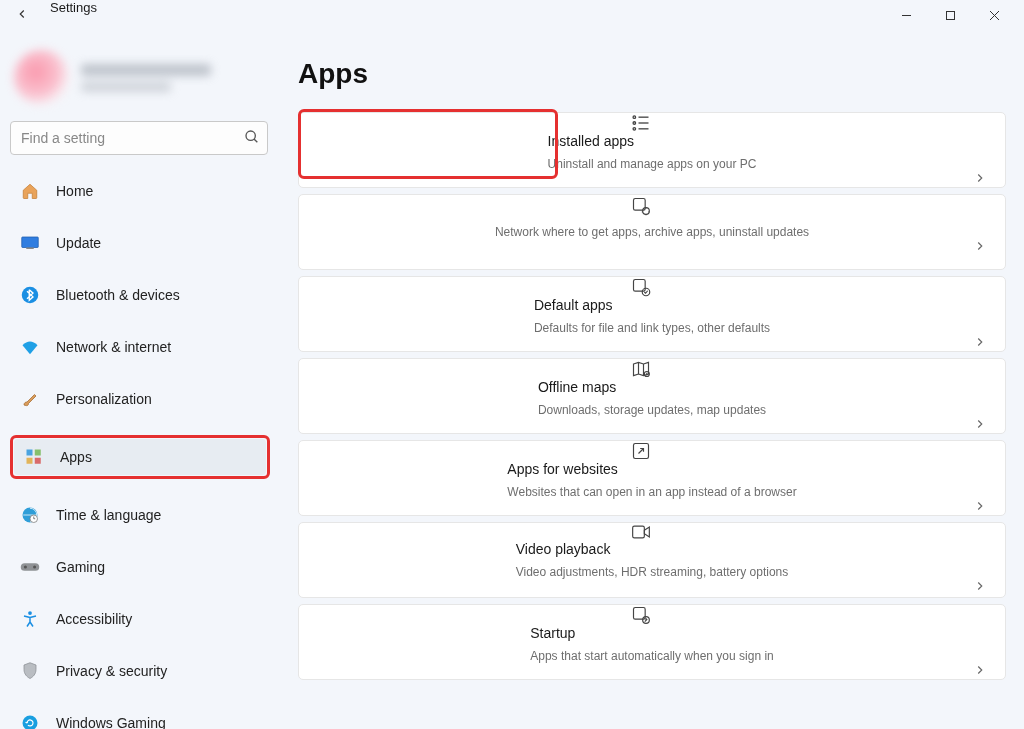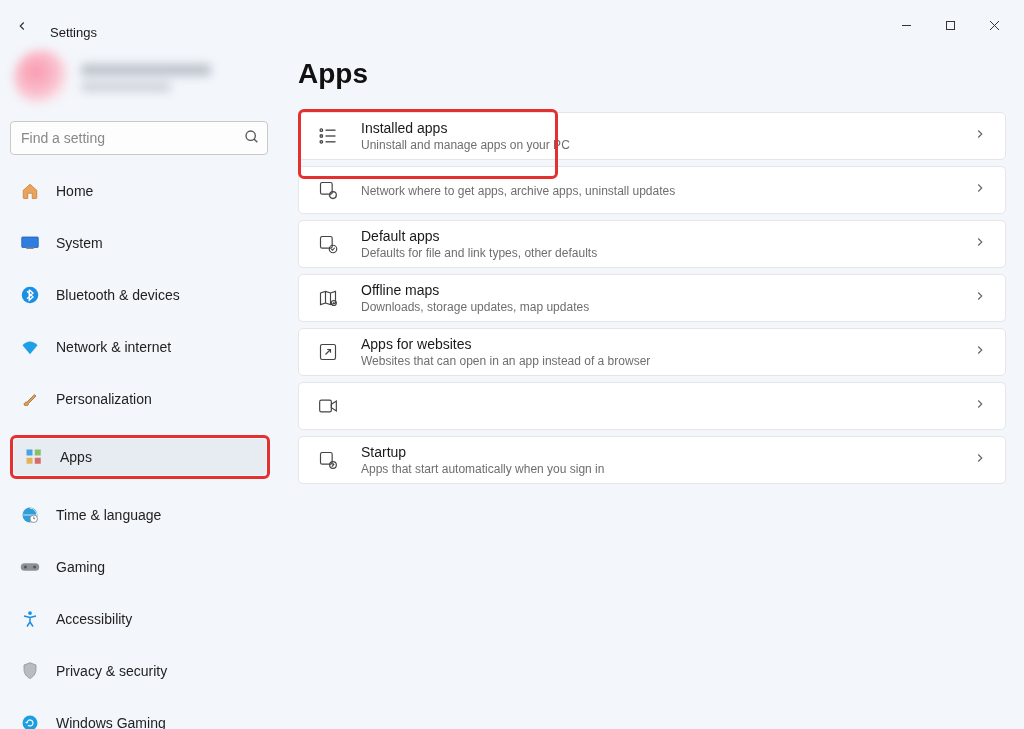--- a/index.html
+++ b/index.html
@@ -1,17 +1,17 @@
 <!DOCTYPE html>
 <html><head>
 <meta charset="utf-8">
 <style>
   * { box-sizing: border-box; margin: 0; padding: 0; }
   html, body { width: 1024px; height: 729px; font-family: "Segoe UI", sans-serif; background: #f3f6fb; overflow: hidden; }
-  .titlebar { height: 40px; display: flex; align-items: flex-end; padding: 0 8px; }
+  .titlebar { height: 40px; display: flex; align-items: flex-start; padding: 0 8px; }
   .titlebar .back { width: 28px; height: 28px; display:flex; align-items:center; justify-content:center; cursor:pointer; }
   .titlebar .title { font-size: 13px; margin-left: 14px; color:#1a1a1a; }
   .winctrls { margin-left:auto; display:flex; gap:0; }
   .winbtn { width: 44px; height: 30px; display:flex; align-items:center; justify-content:center; cursor:pointer; }
   .winbtn svg { width:11px; height:11px; }
   .app { display:flex; height: calc(729px - 40px); }
   .sidebar { width: 280px; padding: 10px 10px; display:flex; flex-direction:column; }
   .profile { height: 56px; display:flex; align-items:center; margin-bottom:10px; filter: blur(5px); opacity:0.6; }
   .profile .avatar { width:55px; height:55px; border-radius:50%; background: radial-gradient(circle at 40% 40%, #ff5c7a 0%, #ffa2b5 50%, #fceaee 70%); margin-left:4px;}
   .profile .lines { margin-left:12px; }
@@ -23,25 +23,25 @@
   .searchicon { position:absolute; right:10px; top:8px; color:#444; }
   .navlist { display:flex; flex-direction:column; gap:16px; }
   .navitem { display:flex; align-items:center; height:36px; padding:0 10px; border-radius:4px; cursor:pointer; font-size:14px; color:#222; gap:16px; }
   .navitem.selected { background:#e7ecf2; }
   .navitem .ico { width:20px; height:20px; display:flex; align-items:center; justify-content:center; }
   .redbox { border: 3px solid #e53030; border-radius:6px; }
   .appsnav-wrapper { padding:1px; margin:2px 0; }
   .main { flex:1; padding: 18px 18px 18px 18px; overflow:auto; }
   .pagetitle { font-size: 28px; font-weight:600; color:#111; margin-bottom: 22px; }
   .cards { display:flex; flex-direction:column; gap:6px; }
-  .card { background:#fff; border:1px solid #e6e6e6; border-radius:5px; height:48px; display:flex; align-items:center; padding:0 18px; cursor:pointer; }
+  .card { background:#fff; border:1px solid #e6e6e6; border-radius:5px; height:76px; display:flex; align-items:center; padding:0 18px; cursor:pointer;flex-direction:column; }
   .card .cico { width:22px; height:22px; margin-right:22px; display:flex; align-items:center; justify-content:center; color:#3c3c3c; }
   .card .ctext { display:flex; flex-direction:column; }
   .card .ctitle { font-size:14px; color:#1a1a1a; }
-  .card .csub { font-size:12px; color:#6e6e6e; margin-top:2px; }
+  .card .csub { font-size:12px; color:#6e6e6e; margin-top:8px; }
   .card .chev { margin-left:auto; color:#555; }
   .card-red-wrapper { position:relative; }
   .card-red-wrapper .redoverlay { position:absolute; left:0; top:-3px; height:70px; width:260px; border:3px solid #e53030; border-radius:6px; pointer-events:none; }
 </style>
 </head>
 <body>
 
 <div class="titlebar">
   <div class="back">
     <svg width="14" height="14" viewBox="0 0 24 24" fill="none" stroke="#333" stroke-width="2">
@@ -96,21 +96,21 @@
           </span>
         <span>Home</span>
       </div>
       <div class="navitem">
         <span class="ico">
             <svg width="18" height="14" viewBox="0 0 24 18">
               <rect x="1" y="1" width="22" height="14" rx="1" fill="#2f7de0" stroke="#1b5cad"></rect>
               <rect x="7" y="15" width="10" height="2" fill="#888"></rect>
             </svg>
           </span>
-        <span>System</span>
+        <span>Update</span>
       </div>
       <div class="navitem">
         <span class="ico">
             <svg width="18" height="18" viewBox="0 0 24 24">
               <circle cx="12" cy="12" r="11" fill="#1a8fe3"></circle>
               <path d="M11 5v14l5-4.5L8 7m0 10l8-7.5L11 5" fill="none" stroke="white" stroke-width="1.8"></path>
             </svg>
           </span>
         <span>Bluetooth &amp; devices</span>
       </div>
@@ -287,20 +287,24 @@
             </svg></span>
       </div>
 
       <div class="card">
         <span class="cico">
             <svg width="20" height="16" viewBox="0 0 24 18" fill="none" stroke="#444" stroke-width="1.4">
               <rect x="2" y="2" width="14" height="14" rx="2"></rect>
               <path d="M16 7l6-4v12l-6-4z"></path>
             </svg>
           </span>
+        <div class="ctext">
+          <span class="ctitle">Video playback</span>
+          <span class="csub">Video adjustments, HDR streaming, battery options</span>
+        </div>
         <span class="chev"><svg width="14" height="14" viewBox="0 0 24 24" fill="none" stroke="#666" stroke-width="2">
               <path d="M9 6l6 6-6 6"></path>
             </svg></span>
       </div>
 
       <div class="card">
         <span class="cico">
             <svg width="20" height="20" viewBox="0 0 24 24" fill="none" stroke="#444" stroke-width="1.4">
               <rect x="3" y="3" width="14" height="14" rx="2"></rect>
               <circle cx="18" cy="18" r="4"></circle>

